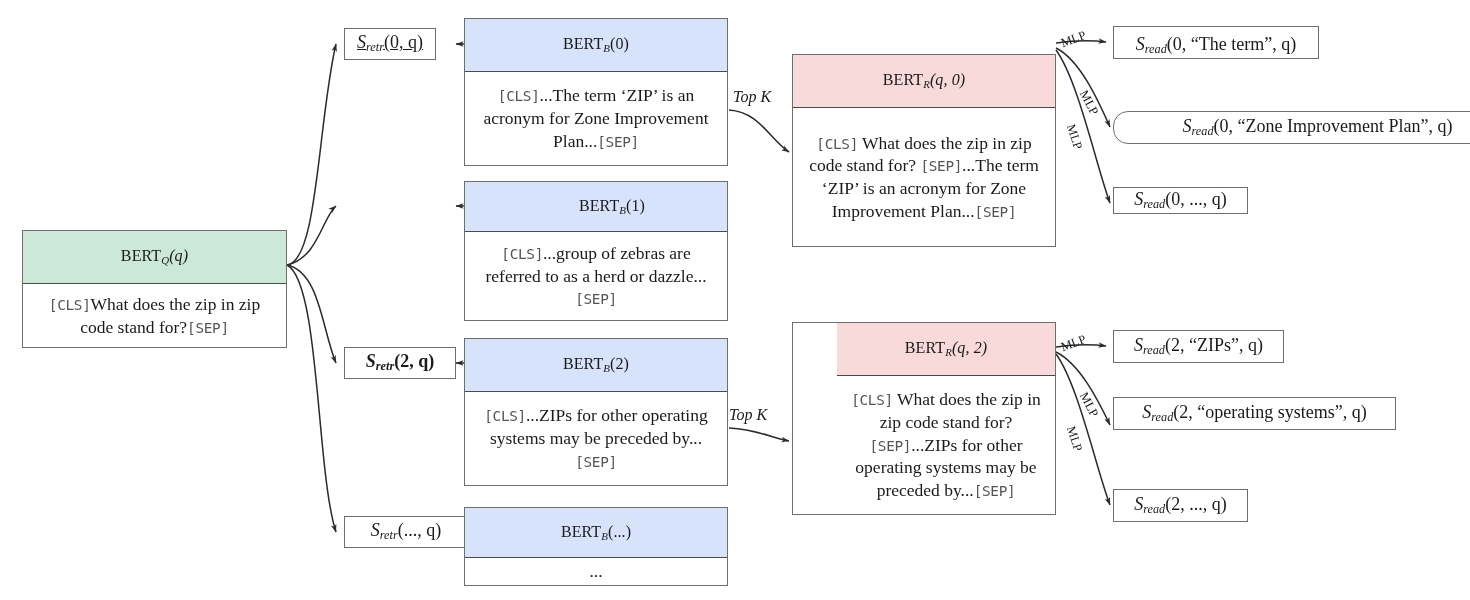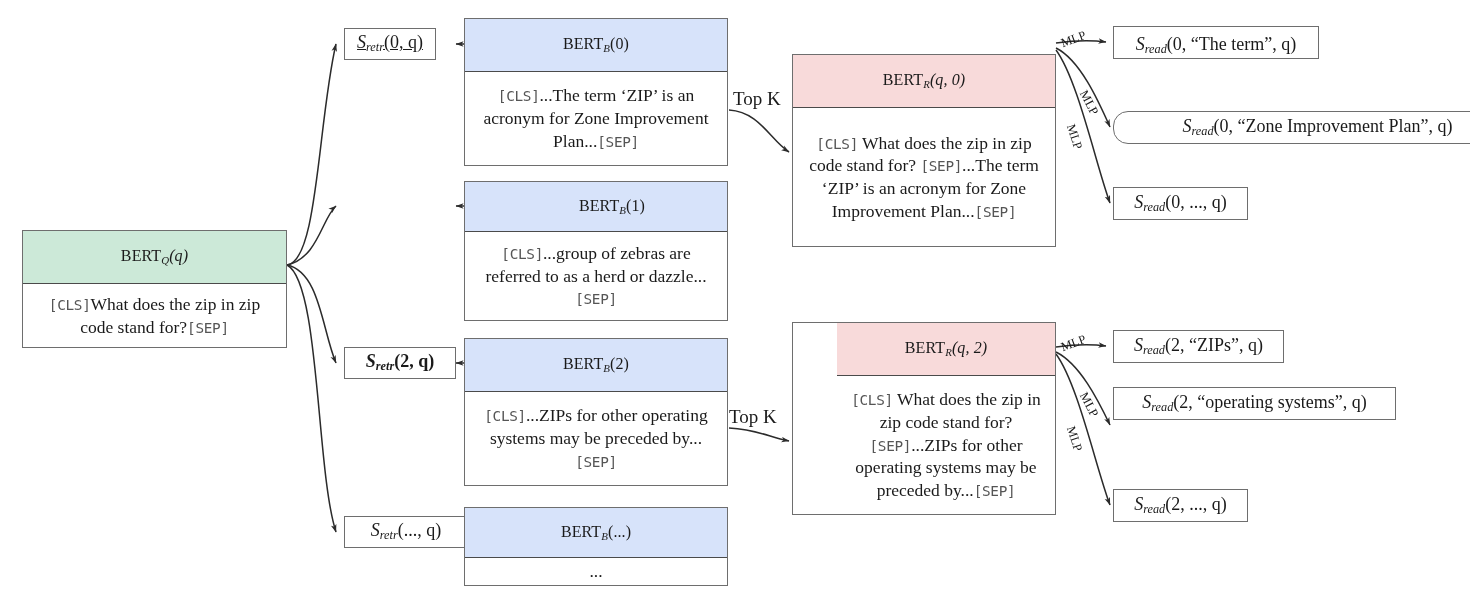--- a/index.html
+++ b/index.html
@@ -35,22 +35,23 @@
   
   .chip{
     position:absolute;box-sizing:border-box;
     border:1.4px solid #6e6e6e;background:#fff;
     display:flex;align-items:center;justify-content:center;
     font-size:18px;white-space:nowrap;padding:1px 6px;
   }
 
   
   .edge-label{
-    position:absolute;font-size:19px;white-space:nowrap;
+    position:absolute;font-size:16px;white-space:nowrap;
     font-family:"Liberation Serif","DejaVu Serif",serif;
+    font-style:italic;
   }
   .mlp-label{
     position:absolute;font-size:12.5px;white-space:nowrap;
     transform-origin:left bottom;
   }
 
   
   .mi{font-style:italic;}
   .sub{font-size:.68em;vertical-align:-0.28em;font-style:italic;}
   .tok{
@@ -218,33 +219,33 @@
       <span class="mi">S</span><span class="sub">read</span><span class="rm">(0, “The term”, q)</span>
     </span>
   </div>
 
   <div class="chip" style="left:1113px;top:111px;width:409px;height:33px;border-radius:15px;">
     <span>
       <span class="mi">S</span><span class="sub">read</span><span class="rm">(0, “Zone Improvement Plan”, q)</span>
     </span>
   </div>
 
-  <div class="chip" style="left:1113px;top:187px;width:135px;height:33px;">
+  <div class="chip" style="left:1113px;top:187px;width:135px;height:27px;">
     <span>
       <span class="mi">S</span><span class="sub">read</span><span class="rm">(0, ..., q)</span>
     </span>
   </div>
 
   <div class="chip" style="left:1113px;top:330px;width:171px;height:33px;text-align:right;">
     <span>
       <span class="mi">S</span><span class="sub">read</span><span class="rm">(2, “ZIPs”, q)</span>
     </span>
   </div>
 
-  <div class="chip" style="left:1113px;top:387px;width:283px;height:33px;">
+  <div class="chip" style="left:1113px;top:397px;width:283px;height:33px;">
     <span>
       <span class="mi">S</span><span class="sub">read</span><span class="rm">(2, “operating systems”, q)</span>
     </span>
   </div>
 
   <div class="chip" style="left:1113px;top:489px;width:135px;height:33px;">
     <span>
       <span class="mi">S</span><span class="sub">read</span><span class="rm">(2, ..., q)</span>
     </span>
   </div>

